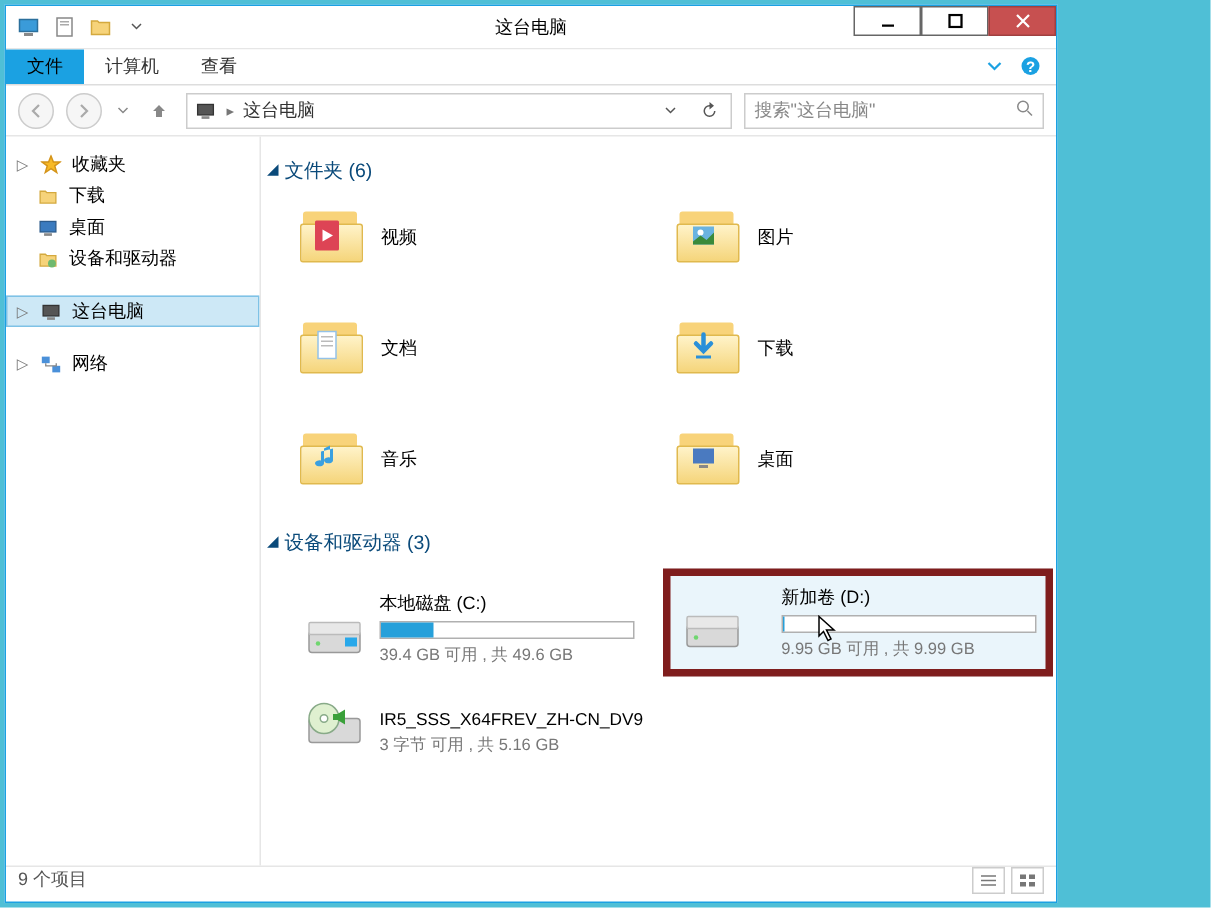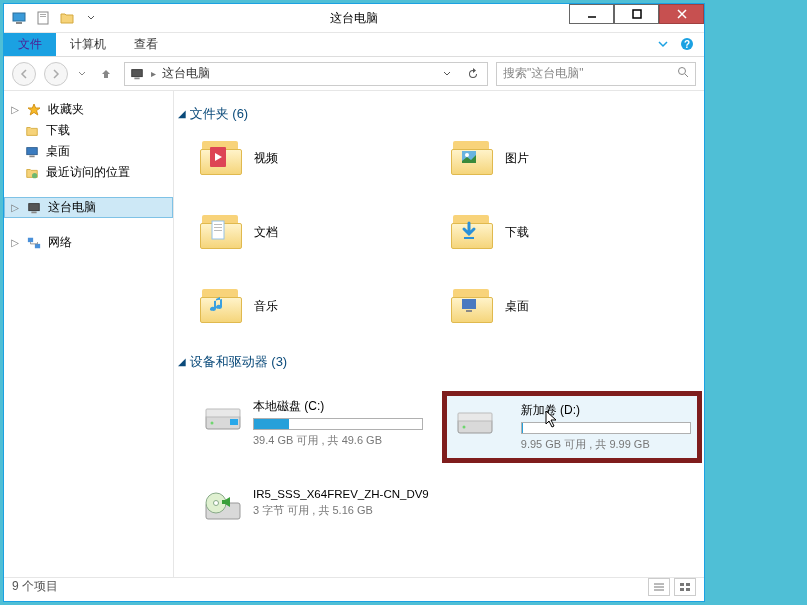--- a/index.html
+++ b/index.html
@@ -12,21 +12,21 @@
 .tb-icon { width: 22px; height: 22px; display: flex; align-items: center; justify-content: center; }
 .titlebar-title { position: absolute; left: 0; right: 0; text-align: center; font-size: 12px; color: #000; pointer-events: none; }
 .winbtns { position: absolute; right: 0; top: 0; display: flex; }
 .winbtn { width: 45px; height: 20px; display: flex; align-items: center; justify-content: center; border: 1px solid #666; background: #fff; font-size: 10px; }
 .winbtn.close { background: #c75050; border-color: #a04040; }
 .winbtn.close svg path { stroke: #fff; }
 
 
 .ribbon { height: 24px; display: flex; align-items: stretch; border-bottom: 1px solid #ddd; background: #fff; position: relative; }
 .ribbon .tab { padding: 0 14px; display: flex; align-items: center; font-size: 12px; color: #333; cursor: pointer; }
-.ribbon .tab.file { background: #1ba1e2; color: #4c1d95; }
+.ribbon .tab.file { background: #1ba1e2; color: #000000; }
 .ribbon .help { position: absolute; right: 8px; top: 2px; display: flex; gap: 6px; align-items: center; }
 .help-icon { width: 18px; height: 18px; display: flex; align-items: center; justify-content: center; }
 
 
 .addrrow { height: 34px; display: flex; align-items: center; padding: 4px 8px; gap: 8px; border-bottom: 1px solid #e6e6e6; }
 .navbtn { width: 24px; height: 24px; border-radius: 50%; border: 1px solid #ccc; background: #f6f6f6; display: flex; align-items: center; justify-content: center; color: #999; cursor: pointer; }
 .nav-up { width: 20px; height: 20px; display: flex; align-items: center; justify-content: center; color: #666; cursor: pointer; }
 .nav-recent { width: 12px; display: flex; align-items: center; justify-content: center; color: #999; }
 .addrbar { flex: 1; height: 24px; border: 1px solid #ccc; display: flex; align-items: center; padding: 0 4px; gap: 6px; }
 .addrbar .crumb { font-size: 12px; color: #333; display: flex; align-items: center; gap: 4px; }
@@ -49,21 +49,21 @@
 .section-hdr .chev { font-size: 10px; transform: translateY(-1px); }
 .folder-grid { display: grid; grid-template-columns: 1fr 1fr; gap: 20px 4px; padding-left: 16px; margin-bottom: 16px; }
 .folder-tile { display: flex; align-items: center; gap: 12px; padding: 6px; cursor: pointer; }
 .folder-icon { width: 42px; height: 42px; position: relative; }
 .folder-icon .back { position:absolute; left:2px; top:4px; width:36px; height:30px; background: #f8d37a; border-radius: 2px; }
 .folder-icon .front { position:absolute; left:0; top:12px; width:42px; height:26px; background: linear-gradient(#fff3c9,#f5d57b); border:1px solid #e0b94e; border-radius: 2px; }
 .folder-icon .badge { position:absolute; left:8px; top:8px; width:20px; height:24px; }
 .folder-label { font-size: 12px; }
 
 .drive-grid { display: grid; grid-template-columns: 1fr 1fr; gap: 6px; padding-left: 16px; }
-.drive-tile { display: flex; gap: 8px; padding: 6px; border: 1px solid transparent; cursor: pointer; align-items: flex-start; margin-top: 12px; }
+.drive-tile { display: flex; gap: 8px; padding: 6px; border: 1px solid transparent; cursor: pointer; align-items: flex-end; }
 .drive-tile.selected { border: 5px solid #7f1d1d; background: #eaf5fb; gap: 24px; }
 .drive-icon { width: 44px; height: 40px; display: flex; align-items: center; justify-content: center; }
 .drive-info { flex: 1; min-width: 0; }
 .drive-name { font-size: 12px; margin-bottom: 3px; white-space: nowrap; overflow: hidden; text-overflow: ellipsis; }
 .drive-bar { height: 12px; border: 1px solid #b0b0b0; width: 170px; background: #fff; margin-bottom: 3px; position: relative; }
 .drive-bar-fill { position:absolute; left:0; top:0; bottom:0; background: #26a0da; }
 .drive-meta { font-size: 11px; color: #777; }
 
 
 .statusbar { height: 24px; border-top: 1px solid #e6e6e6; display: flex; align-items: flex-start; justify-content: space-between; padding: 0 8px; font-size: 12px; color: #555; }
@@ -223,21 +223,21 @@
             </span>
           <span>桌面</span>
         </div>
         <div class="side-item">
           <span class="side-icon">
               <svg width="14" height="14" viewBox="0 0 16 16">
                 <path d="M2 4 h4 l1 1 h7 v8 h-12 z" fill="#f6d37a" stroke="#d4a93e"></path>
                 <circle cx="11" cy="11" r="3" fill="#6fb96f"></circle>
               </svg>
             </span>
-          <span>最近访问的位置</span>
+          <span>设备和驱动器</span>
         </div>
       </div>
 
       <div class="side-group">
         <div class="side-item root active">
           <span class="side-chev">▷</span>
           <span class="side-icon">
               <svg width="14" height="14" viewBox="0 0 16 16">
                 <rect x="2" y="3" width="12" height="8" fill="#555" stroke="#333"></rect>
                 <rect x="5" y="12" width="6" height="2" fill="#888"></rect>

